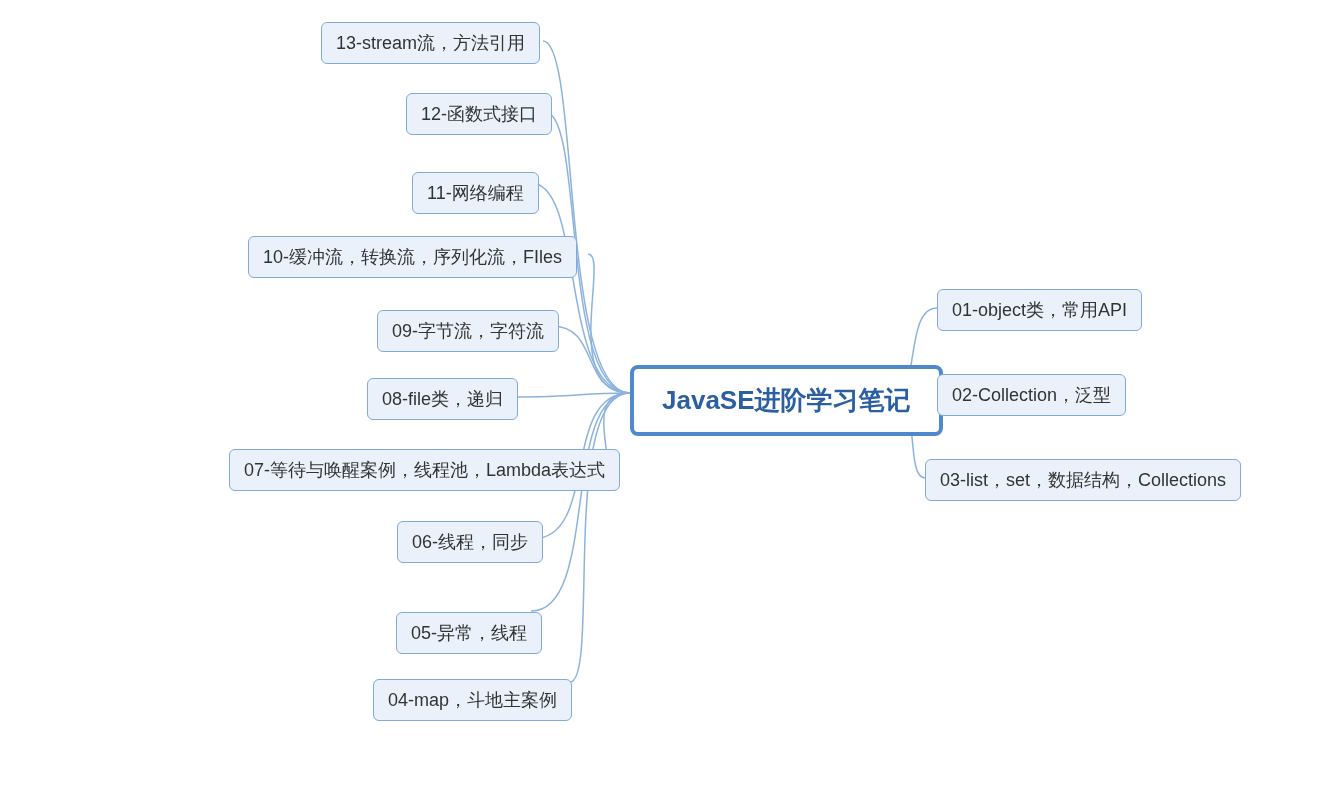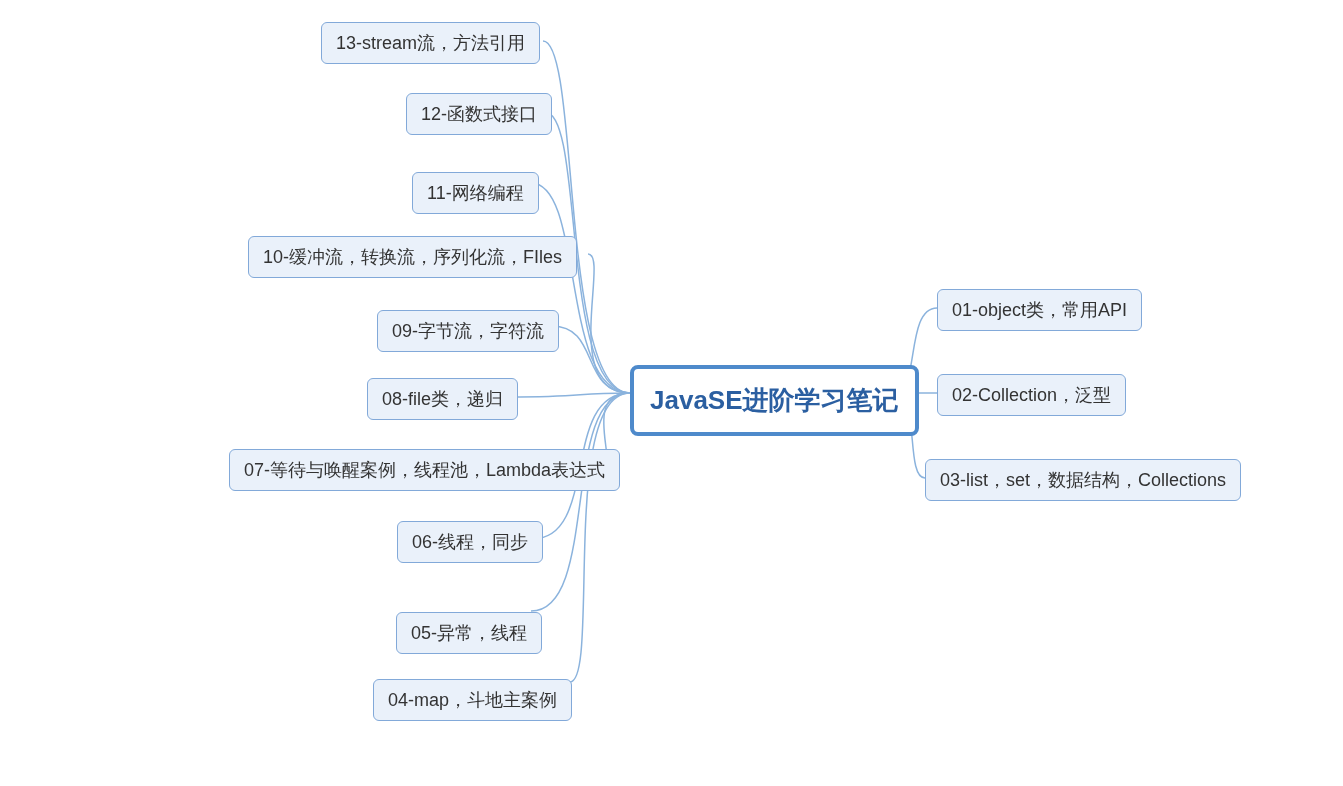--- a/index.html
+++ b/index.html
@@ -18,21 +18,21 @@
       align-items: center;
       justify-content: center;
     }
     .root {
       background: #fff;
       border: 4px solid #4e8acb;
       border-radius: 8px;
       font-size: 26px;
       font-weight: 700;
       color: #2b5fa1;
-      padding: 14px 16px;
+      padding: 14px 28px;
     }
   </style>
 </head>
 <body>
 
 <svg class="connectors" viewBox="0 0 1343 786">
   <g stroke="#8bb3dd" stroke-width="1.5" fill="none">
 
     <path d="M 630 393 C 560 393, 580 41, 543 41"></path>
     <path d="M 630 393 C 560 393, 585 112, 545 112"></path>

